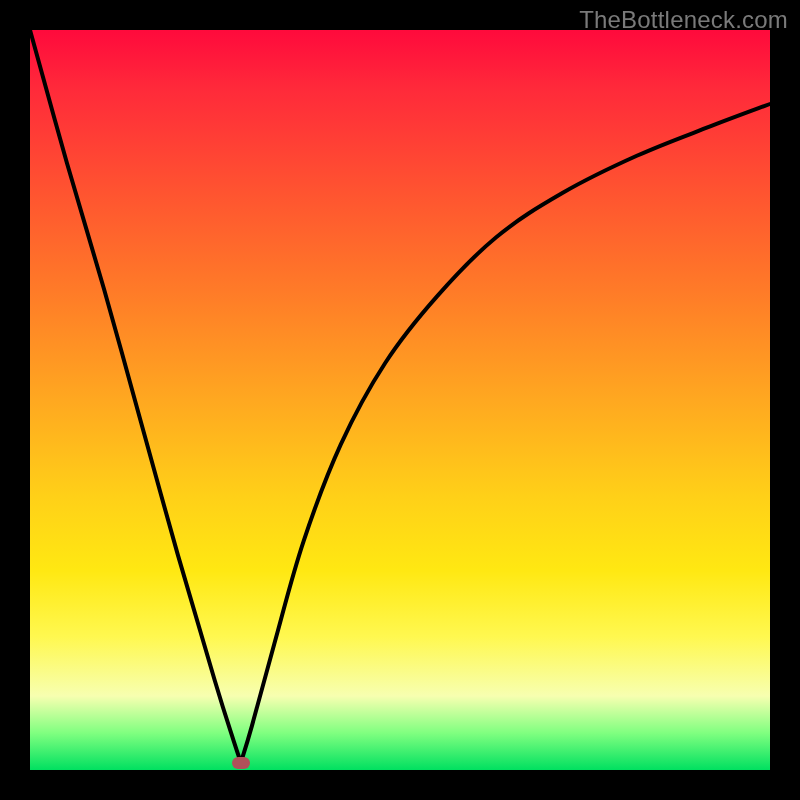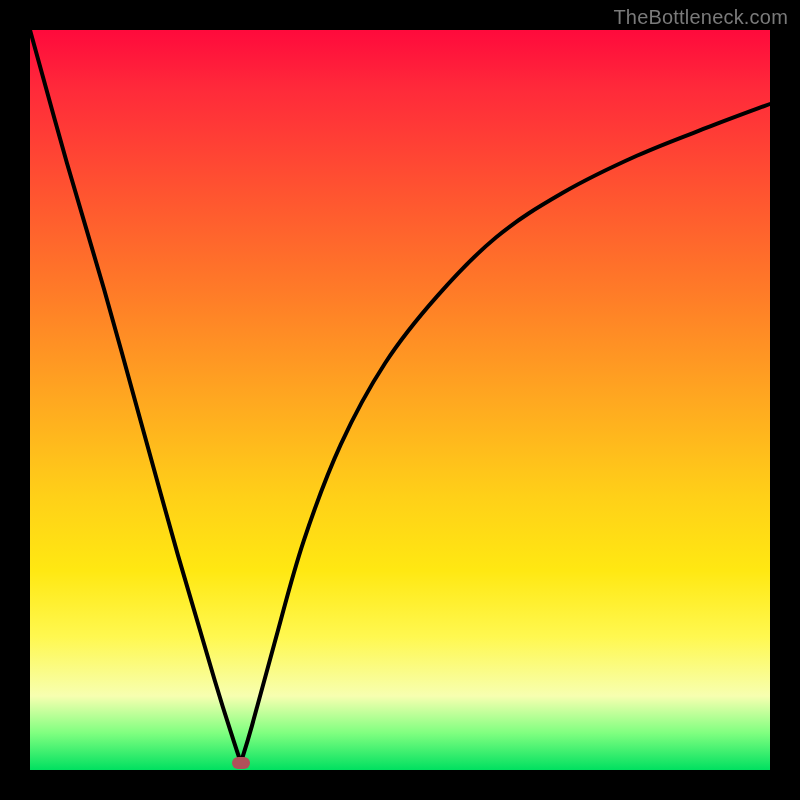--- a/index.html
+++ b/index.html
@@ -37,21 +37,21 @@
       #f7ffb0 90%,
       #80ff80 95%,
       #00e060 100%
     );
   }
   .watermark {
     position: absolute;
     top: 6px;
     right: 12px;
     color: #7a7a7a;
-    font-size: 20px;
+    font-size: 24px;
     letter-spacing: 0.2px;
     user-select: none;
   }
   svg.curves {
     position: absolute;
     top: 0;
     left: 0;
     width: 740px;
     height: 740px;
     overflow: visible;

